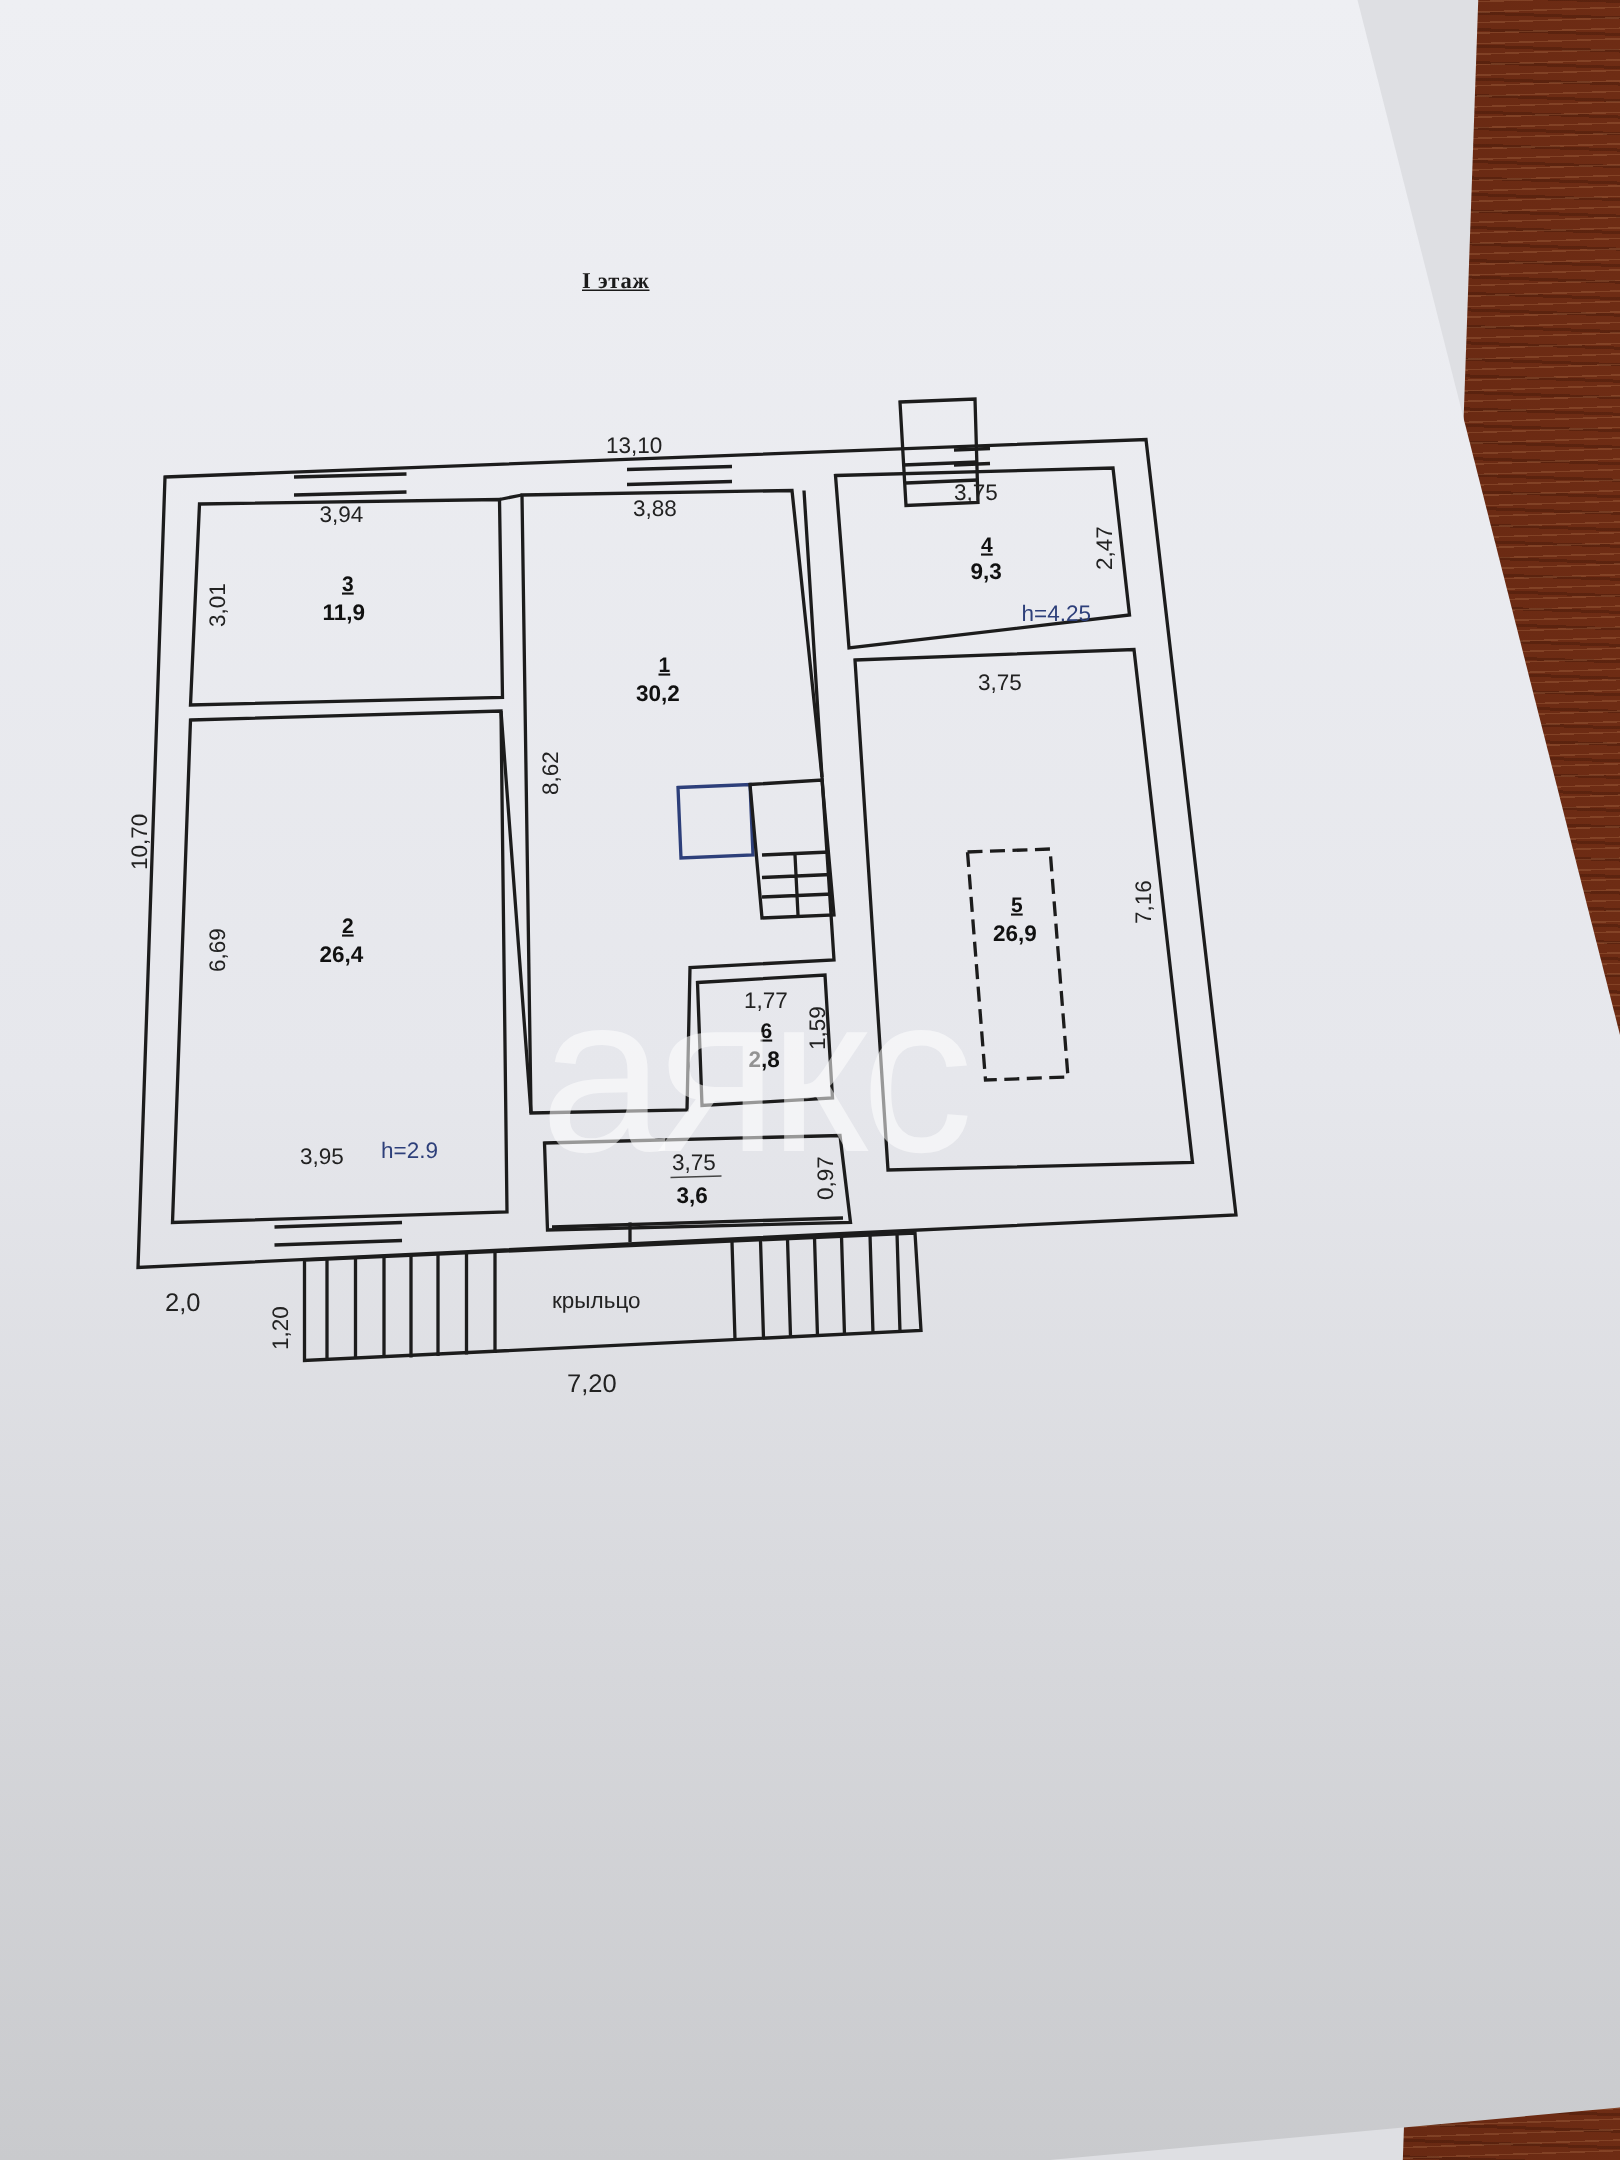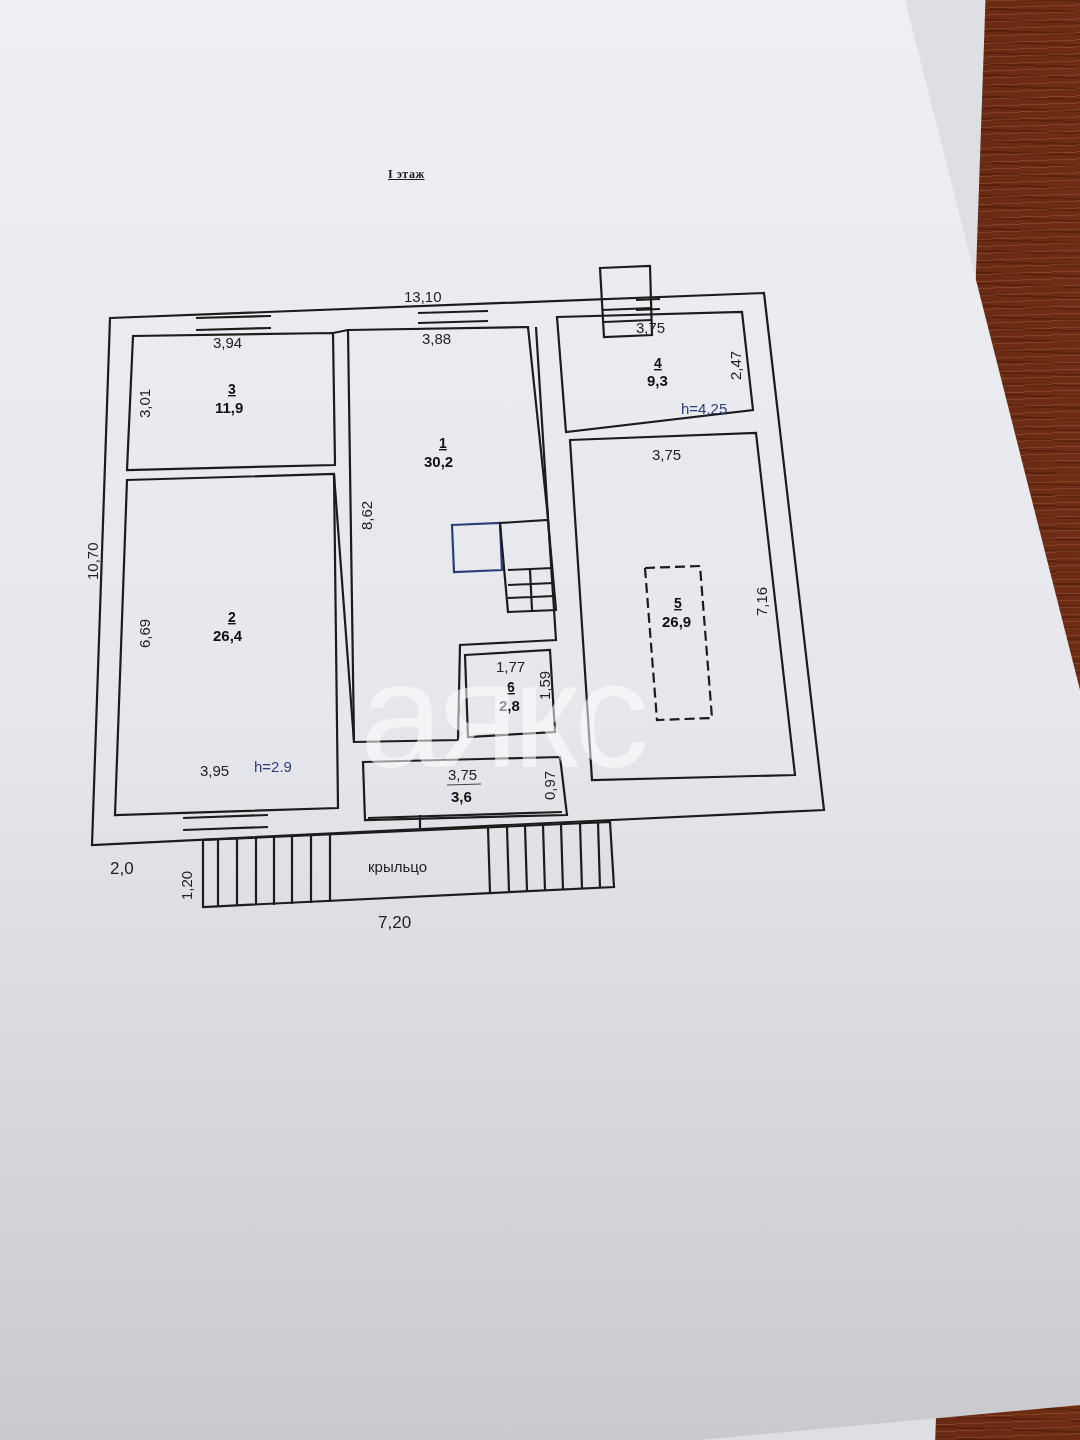--- a/index.html
+++ b/index.html
@@ -9,22 +9,22 @@
     background:
       repeating-linear-gradient(178deg, rgba(230,170,120,0.18) 0 1px, transparent 1px 7px),
       repeating-linear-gradient(182deg, rgba(40,10,0,0.25) 0 2px, transparent 2px 11px),
       linear-gradient(90deg, #7a3419, #5e230f 60%, #6e2c14);
   }
   .sheet-back { position:absolute; left:-40px; top:-20px; width:1000px; height:1500px;
     background:#dedfe3; transform:skewX(-2deg); }
   .sheet { position:absolute; left:0; top:0; width:1080px; height:1440px;
     clip-path: polygon(40px 0, 905px 0, 1080px 690px, 1080px 1405px, 700px 1440px, 0 1440px, 0 0);
     background: linear-gradient(180deg, #eeeff3 0%, #e6e7ec 50%, #c9cacd 100%); }
-  .title { position:absolute; left:388px; top:167px; font-family:"Liberation Serif", serif;
-    font-weight:bold; font-size:12px; color:#1a1a1a; text-decoration:underline; letter-spacing:0.5px; }
+  .title { position:absolute; left:388px; top:180px; font-family:"Liberation Serif", serif;
+    font-weight:bold; font-size:15px; color:#1a1a1a; text-decoration:underline; letter-spacing:0.5px; }
   svg.plan { position:absolute; left:0; top:0; }
   .dim { font-size:15px; fill:#222; }
   .rnum { font-size:14px; fill:#111; font-weight:bold; text-decoration:underline; }
   .rarea { font-size:15px; fill:#111; font-weight:bold; }
   .hlabel { font-size:15px; fill:#2d3f7a; }
   .watermark { position:absolute; left:360px; top:640px; font-size:150px; font-weight:normal;
     color:rgba(255,255,255,0.55); letter-spacing:-6px; line-height:1; pointer-events:none; }
 </style>
 </head>
 <body>

